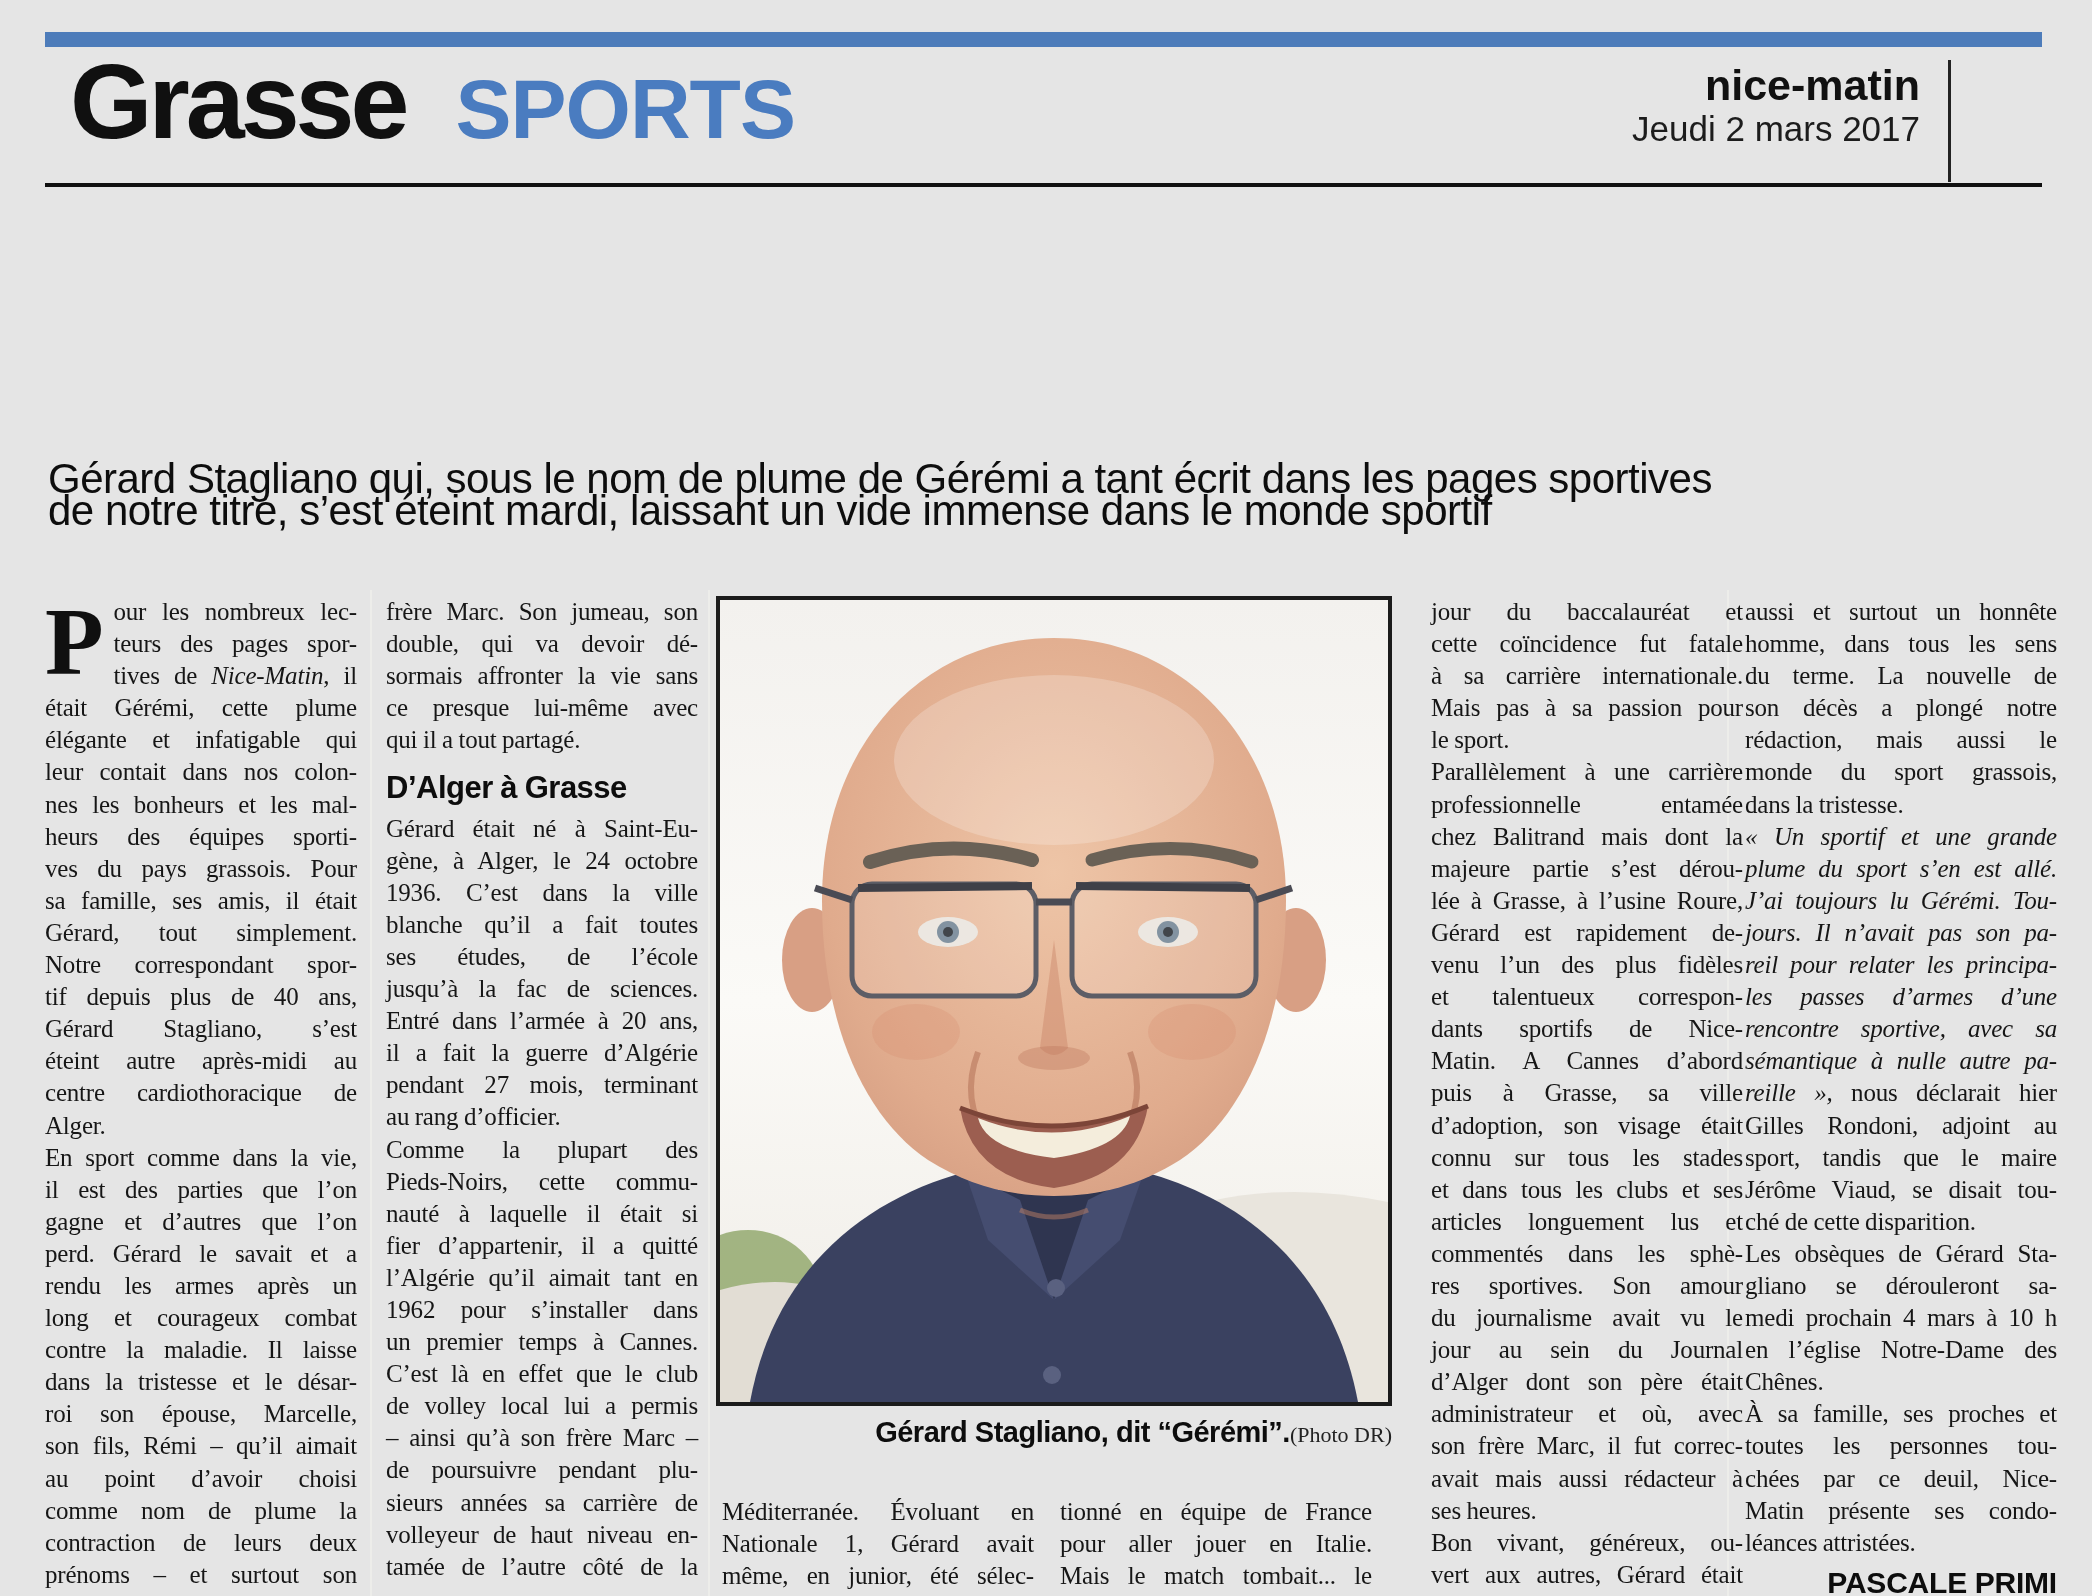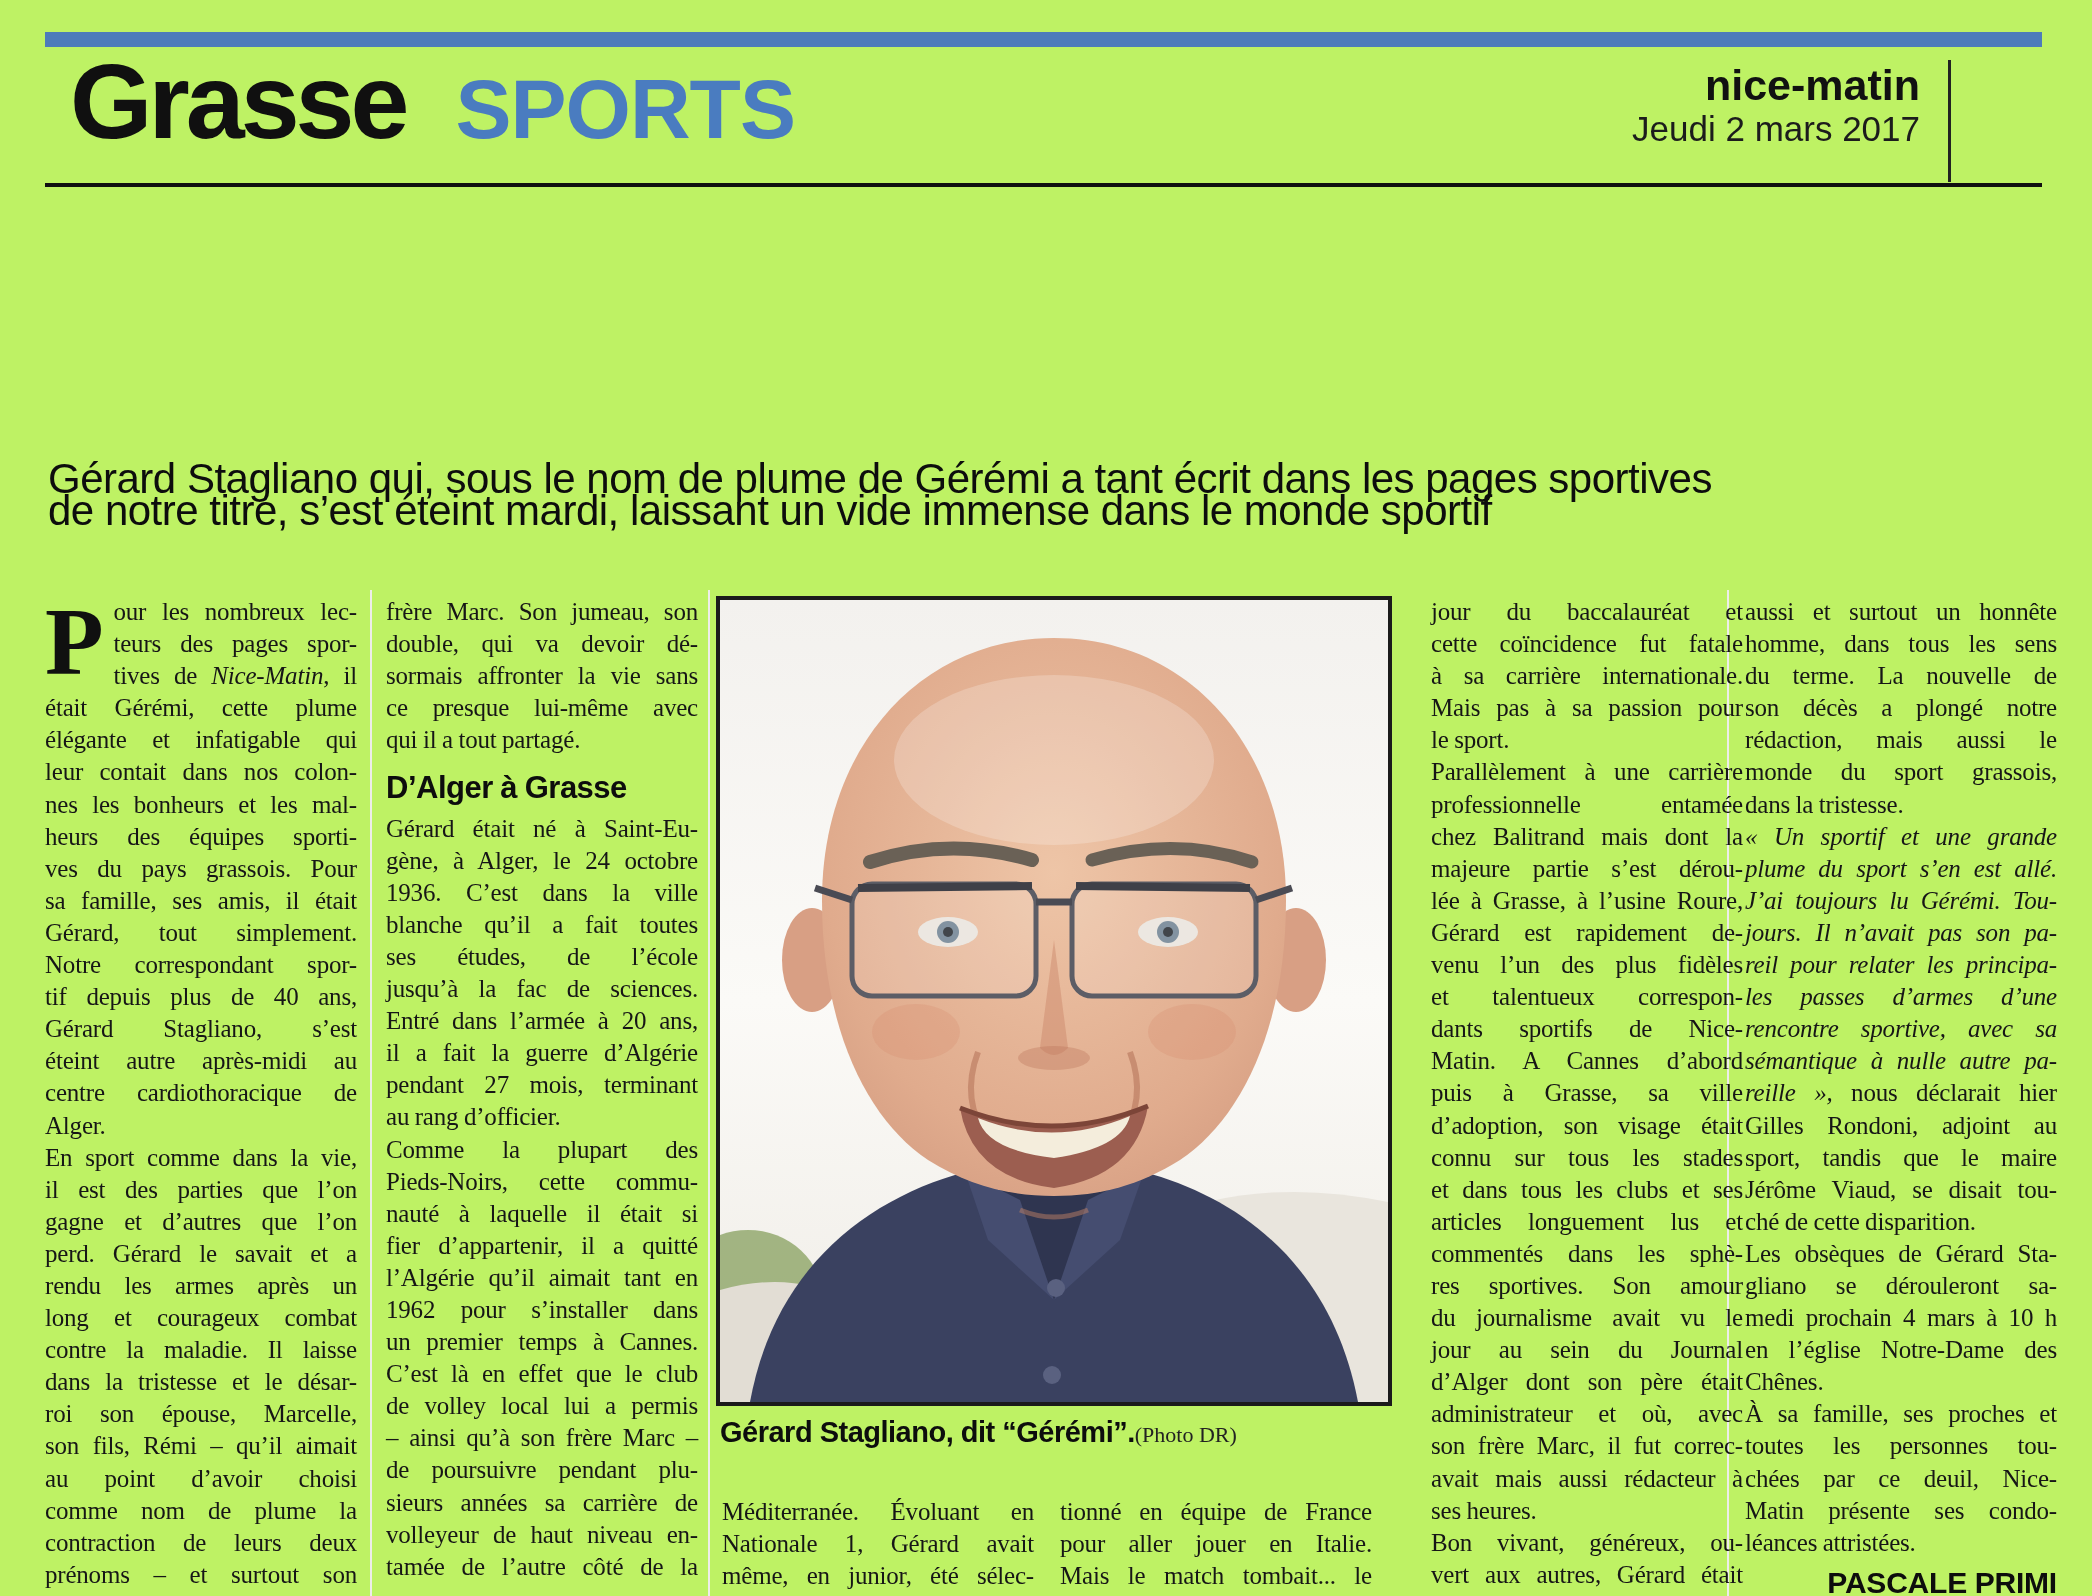--- a/index.html
+++ b/index.html
@@ -1,16 +1,16 @@
 <!DOCTYPE html>
 <html><head>
 <meta charset="utf-8">
 <style>
   html,body{margin:0;padding:0;background:#9a9a9a;}
-  .page{position:relative;width:2092px;height:1596px;background:#bef264;overflow:hidden;
+  .page{position:relative;width:2092px;height:1596px;background:#e5e5e5;overflow:hidden;
         font-family:"Liberation Serif",serif;color:#161616;}
   
   .topbar{position:absolute;left:45px;top:32px;width:1997px;height:15px;}
   .kickerwrap{position:absolute;left:70px;top:48px;display:flex;align-items:baseline;}
   .kicker{font-family:"Liberation Sans",sans-serif;font-weight:bold;font-size:106px;
           letter-spacing:-4px;color:#101010;line-height:1;}
   .section{font-family:"Liberation Sans",sans-serif;font-weight:bold;font-size:84px;
           letter-spacing:-1px;line-height:1;margin-left:50px;}
   .paperblock{position:absolute;right:172px;top:62px;text-align:right;
           font-family:"Liberation Sans",sans-serif;}
@@ -42,21 +42,21 @@
         letter-spacing:-0.5px;color:#0d0d0d;padding:16px 0 8px 0;}
   .byline{font-family:"Liberation Sans",sans-serif;font-weight:bold;font-size:30px;
         text-align:right;padding-top:8px;color:#0d0d0d;}
   
   .gutter{position:absolute;top:590px;width:2px;height:1006px;background:#ededea;}
   
   .photo{position:absolute;left:716px;top:596px;width:676px;height:810px;
          border:4px solid #1b1b1b;box-sizing:border-box;background:#f6f4ef;}
   .photo svg{display:block;width:100%;height:100%;}
   .captionrow{position:absolute;left:720px;top:1416px;width:672px;display:flex;
-         justify-content:flex-start;align-items:baseline;}
+         justify-content:flex-end;align-items:baseline;}
   .caption{font-family:"Liberation Sans",sans-serif;font-weight:bold;font-size:29px;
          letter-spacing:-0.5px;color:#0d0d0d;}
   .credit{font-family:"Liberation Serif",serif;font-size:22px;color:#222;}
 </style>
 </head>
 <body>
 
 <div class="page">
 
   <div class="topbar" style="background: rgb(77, 124, 186);"></div>

